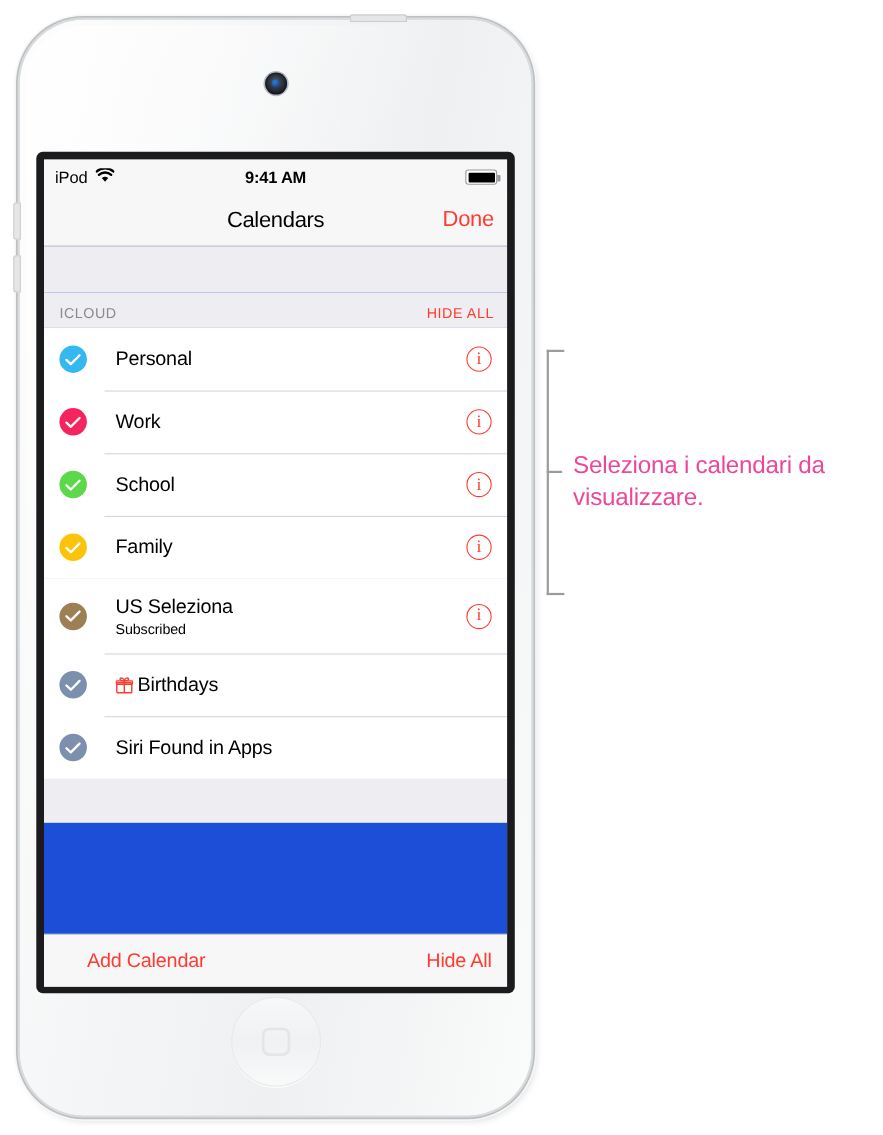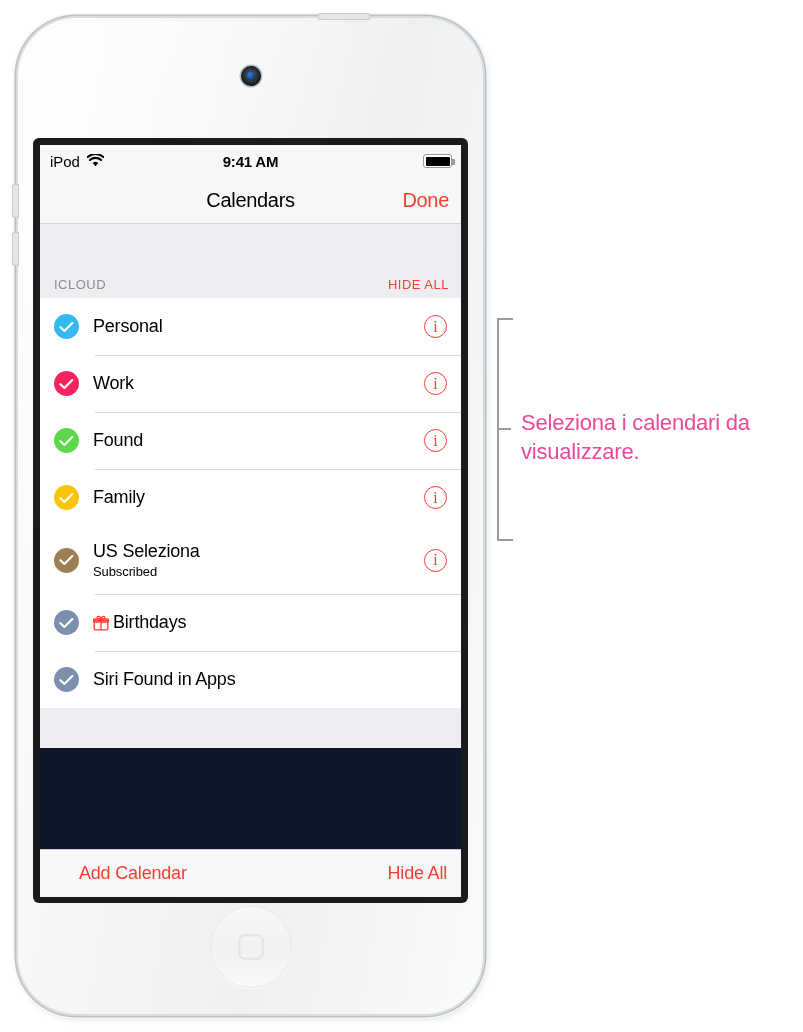--- a/index.html
+++ b/index.html
@@ -109,21 +109,21 @@
     display:flex; align-items:center; justify-content:center;
     position:relative;
   }
   .nav-title { font-size: 20px; font-weight: normal; color:#000; letter-spacing:-0.3px; }
   .nav-done {
     position:absolute; right: 12px; top: 50%; transform: translateY(-50%);
     font-size: 20px; color:#fe3b30; letter-spacing:-0.3px;
   }
 
   
-  .list-body { flex:1 1 auto; background:#0f172a; overflow:hidden; }
+  .list-body { flex:1 1 auto; background:#1d4ed8; overflow:hidden; }
   .gap-top { height: 42px; background:#eeeef2; }
 
   .section-header {
     height: 32px;
     background:#eeeef2;
     display:flex; align-items:flex-end; justify-content:space-between;
     padding: 0 12px 6px 14px;
   }
   .section-title {
     font-size: 13px; color:#8a8a8f; letter-spacing: 0.5px;
@@ -146,21 +146,21 @@
   }
   .row-tall { min-height: 68px; }
 
   .dot {
     flex: 0 0 25px; width:25px; height:25px; border-radius:50%;
     display:flex; align-items:center; justify-content:center;
     margin-right: 14px;
   }
   .dot svg { display:block; }
 
-  .row-text { flex:1 1 auto; min-width:0; display:flex; flex-direction:column; justify-content:center; }
+  .row-text { flex:1 1 auto; min-width:0; display:flex; flex-direction:column; justify-content:center;margin-left:12px; }
   .row-title {
     font-size: 18px; color:#000; letter-spacing:-0.2px;
     display:flex; align-items:center; gap:4px;
   }
   .row-sub { font-size: 13px; color:#000; margin-top:2px; letter-spacing:-0.1px; }
 
   .info-btn {
     flex:0 0 23px; width:23px; height:23px; border-radius:50%;
     border: 1.4px solid #fe3b30;
     display:flex; align-items:center; justify-content:center;
@@ -280,21 +280,21 @@
             </div>
 
             <div class="row">
               <div class="dot" style="background:#5cd84a">
                 <svg width="15" height="12" viewBox="0 0 15 12">
                     <path d="M1.4 6.2 L5.4 10 L13.3 2" stroke="#fff" stroke-width="2.1" fill="none" stroke-linecap="round" stroke-linejoin="round"></path>
                   </svg>
               </div>
               <div class="row-text">
                 <div class="row-title">
-                    <span>Found</span>
+                    <span>School</span>
                   </div>
               </div>
               <div class="info-btn">i</div>
             </div>
 
             <div class="row">
               <div class="dot" style="background:#fbc40a">
                 <svg width="15" height="12" viewBox="0 0 15 12">
                     <path d="M1.4 6.2 L5.4 10 L13.3 2" stroke="#fff" stroke-width="2.1" fill="none" stroke-linecap="round" stroke-linejoin="round"></path>
                   </svg>

